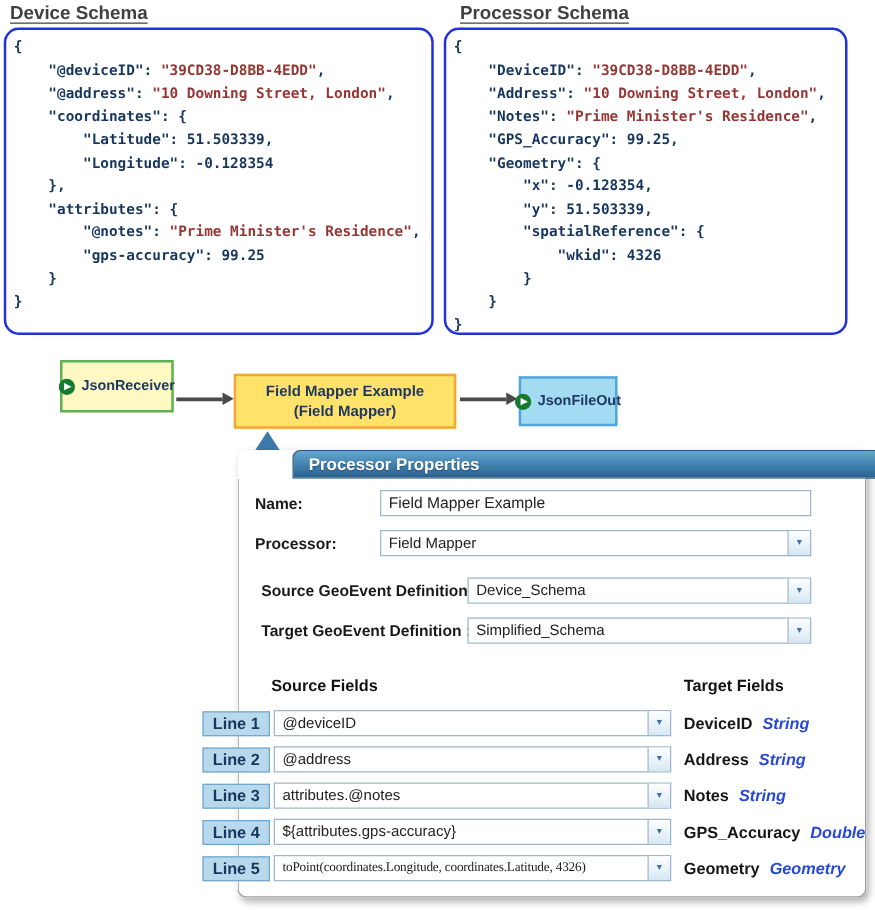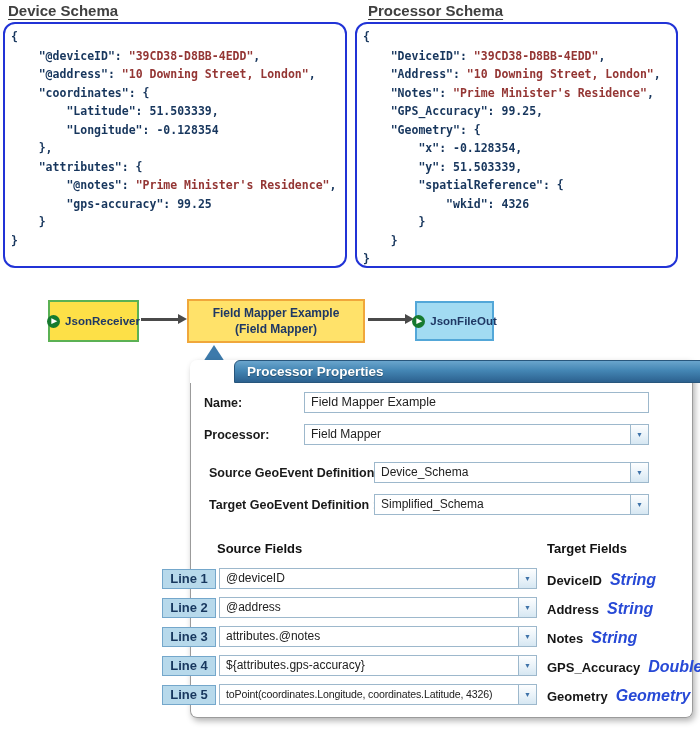--- a/index.html
+++ b/index.html
@@ -13,21 +13,21 @@
   .schema-box { position:absolute; border:2px solid #2133d6; border-radius:12px; background:#fff;
     padding:4px 6px; }
   .code { font-family:"DejaVu Sans Mono", monospace; font-size:11.5px; font-weight:bold; }
   .code div { white-space:pre; line-height:18.5px; }
   .tok-n { color:#17365d; }
   .tok-r { color:#943634; }
 
   
   .node { position:absolute; display:flex; align-items:center; justify-content:center;
     font-size:11.5px; font-weight:bold; color:#1f3864; }
-  .node-receiver { left:48px; top:300px; width:91px; height:42px; background:#fde047; border:2px solid #5bb154; }
+  .node-receiver { left:48px; top:288px; width:91px; height:42px; background:#fef9c3; border:2px solid #5bb154; }
   .node-processor { left:187px; top:299px; width:178px; height:44px; background:#ffe26a; border:2px solid #f0a73b;
     flex-direction:column; line-height:16px; font-size:12px; }
   .node-output { left:415px; top:301px; width:79px; height:40px; background:#a2dbf2; border:2px solid #53a7d8; }
   .play { display:inline-flex; align-items:center; justify-content:center; width:13px; height:13px;
     border-radius:50%; background:#167a2f; color:#fff; font-size:7px; margin-right:5px; flex:0 0 auto;
     padding-left:1px; }
   .arrow { position:absolute; height:3px; background:#4a4a4a; top:318px; }
   .arrow .head { position:absolute; right:-9px; top:-4px; width:0; height:0;
     border-left:9px solid #4a4a4a; border-top:5.5px solid transparent; border-bottom:5.5px solid transparent; }
   .callout-tri { position:absolute; left:203px; top:345px; width:0; height:0;
@@ -59,22 +59,22 @@
     background:linear-gradient(180deg,#fdfeff 0%,#e7f1f8 60%,#d6e7f2 100%);
     border-left:1px solid #9db8cc; text-align:center; }
   .combo .combo-btn span { font-size:7px; color:#3e72a8; line-height:19px; }
 
   .col-header { position:absolute; font-size:13px; font-weight:bold; color:#111; }
 
   .row-badge { position:absolute; width:54px; height:20px; background:#b7d9eb; border:1px solid #74a7cb;
     color:#17375e; font-size:13px; font-weight:bold; text-align:center; line-height:18px; }
   .target-field { position:absolute; font-size:13px; color:#161616; white-space:nowrap; }
   .target-field .fname { font-weight:bold; }
-  .target-field .ftype { font-style:italic; font-weight:bold; font-size:16px; color:#2749d6; margin-left:8px; }
-  .src-tight { font-size:10.6px !important; letter-spacing:-0.15px; }
+  .target-field .ftype { font-style:italic; font-weight:bold; font-size:13px; color:#2749d6; margin-left:8px; }
+  .src-tight { font-size:10.6px !important; letter-spacing:-0.15px;font-family:Liberation Serif, serif; }
 </style>
 </head>
 <body>
 
 <div class="stage">
 
   <div class="schema-title" style="left:8px; top:2px;">Device Schema</div>
   <div class="schema-title" style="left:368px; top:2px;">Processor Schema</div>
 
   <div class="schema-box" style="left:3px; top:22px; width:344px; height:246px;">

